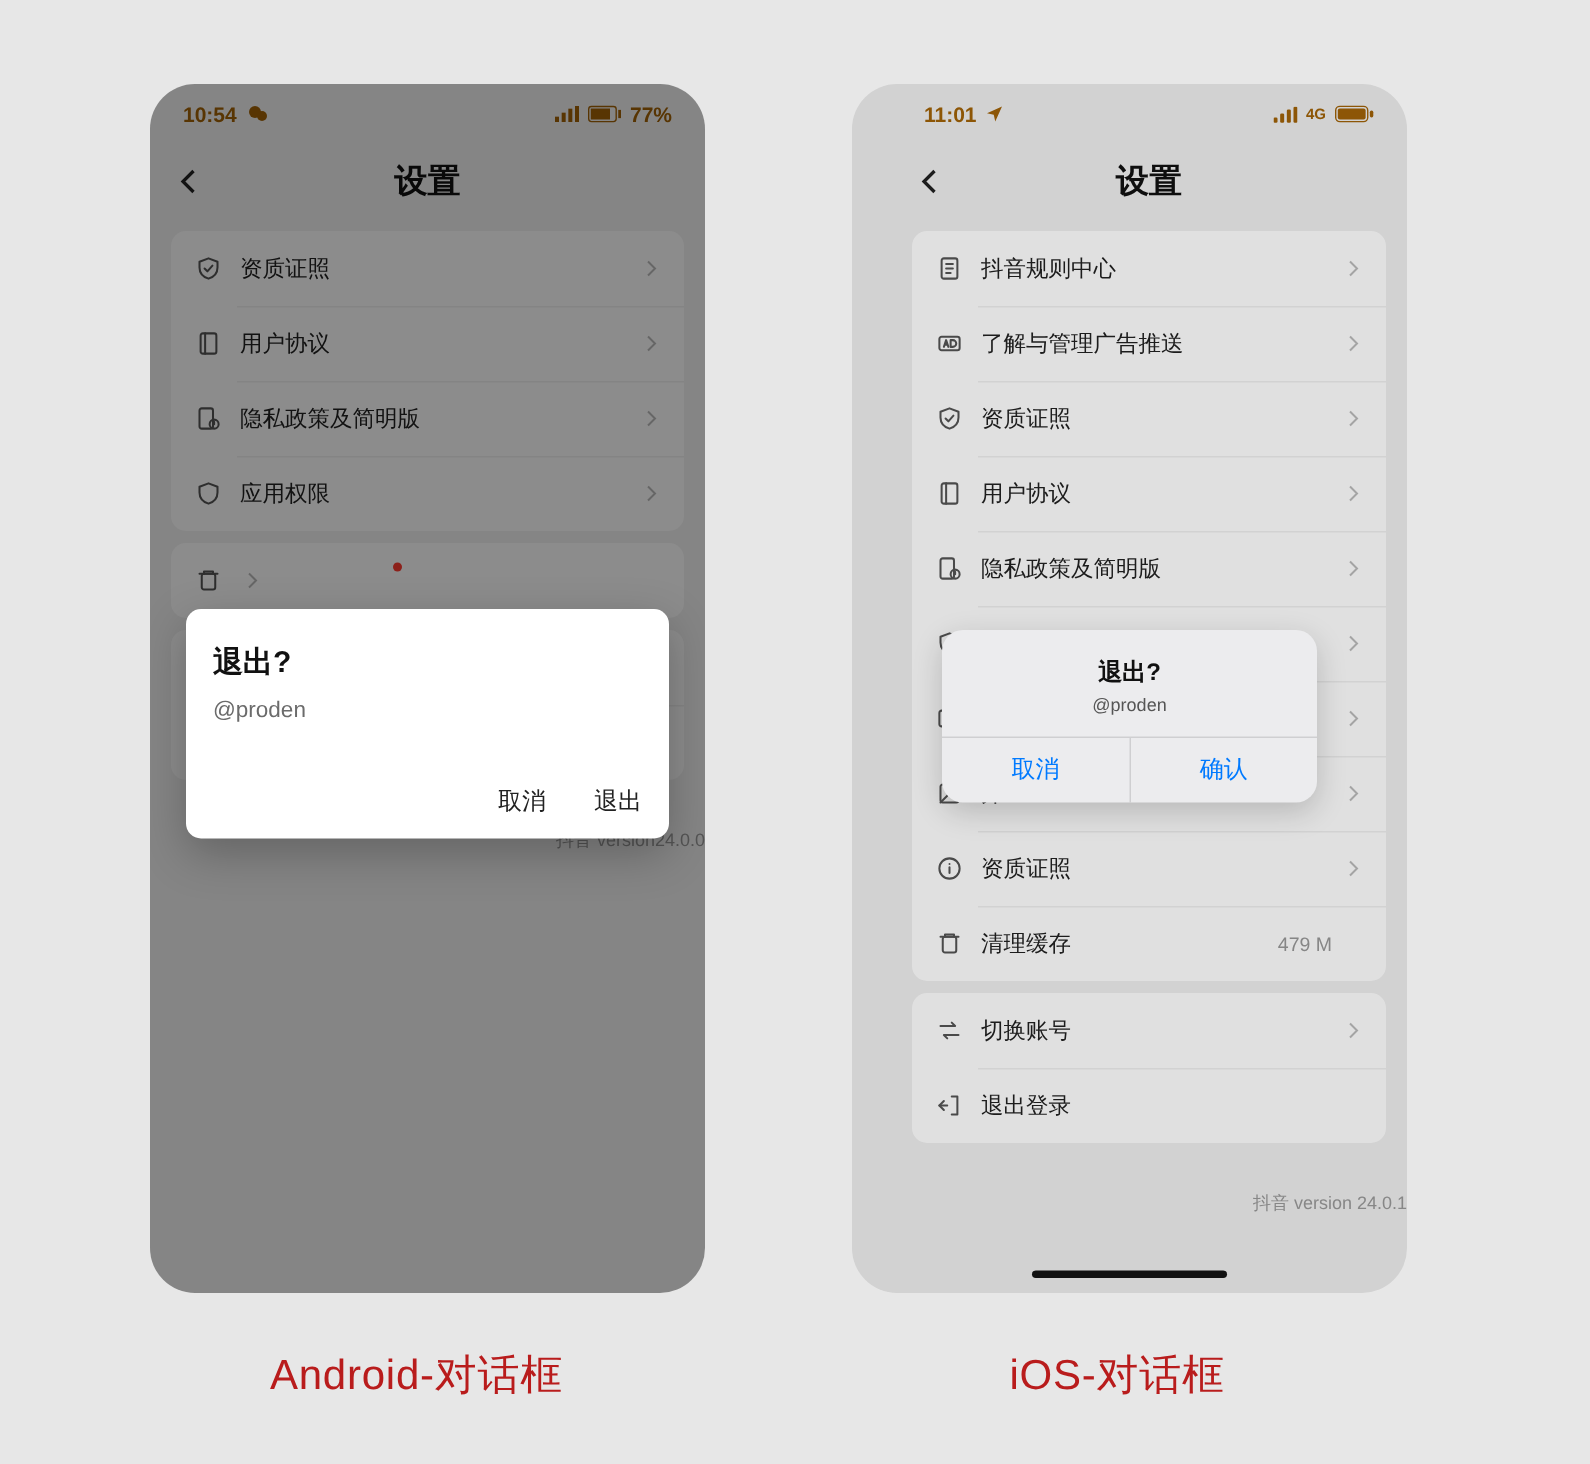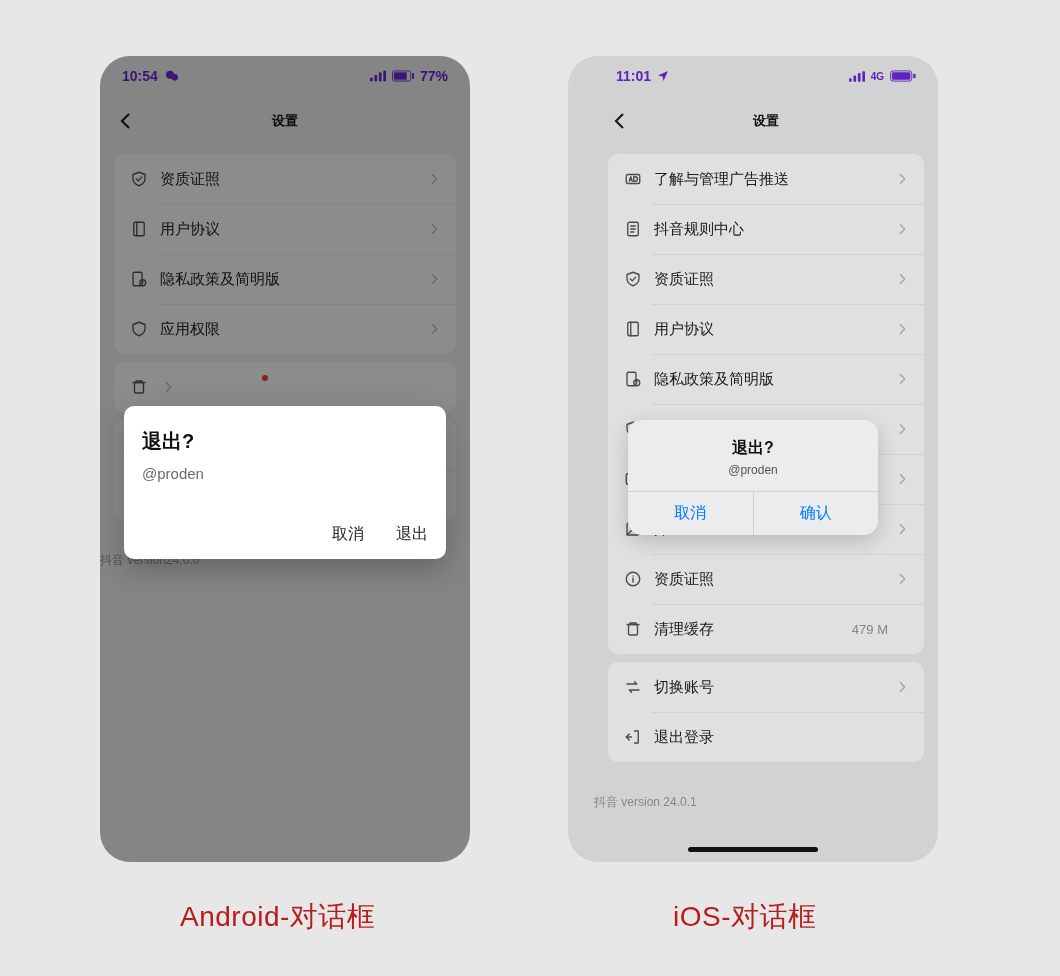--- a/index.html
+++ b/index.html
@@ -36,41 +36,41 @@
 
   
   .status {
     height: 40px;
     display: flex;
     align-items: center;
     justify-content: space-between;
     padding: 0 22px;
     font-size: 14px;
     font-weight: 600;
-    color: #6d28d9;
+    color: #a16207;
     position: relative;
     z-index: 5;
   }
   .status .left, .status .right { display: flex; align-items: center; gap: 6px; }
   .status .right svg, .status .left svg { display: block; }
 
   
   .nav {
     height: 50px;
     display: flex;
     align-items: center;
     position: relative;
     padding: 0 14px;
     z-index: 5;
   }
   .nav .back { width: 24px; height: 24px; color:#222; }
   .nav .title {
     position: absolute; left: 0; right: 0;
     text-align: center;
-    font-size: 13px;
+    font-size: 22px;
     font-weight: 600;
     color: #111;
   }
 
   
   .card {
     margin: 8px 14px;
     background: #fff;
     border-radius: 10px;
     overflow: hidden;
@@ -114,21 +114,21 @@
   }
   .dot::after{
     content:"";
     position:absolute;
     top:13px; left:148px;
     width:6px;height:6px;border-radius:50%;
     background:#ff3b30;
   }
 
   .versionline{
-    text-align:left;
+    text-align:right;
     font-size:12px;
     color:#9a9a9a;
     margin-top:32px;
   }
 
   
   .cap {
     position: absolute;
     font-size: 28px;
     color: #b91c1c;
@@ -382,47 +382,47 @@
           <polyline points="15 5 8 12 15 19"></polyline>
         </svg>
     </span>
     <div class="title">设置</div>
   </div>
 
   <div class="card" id="ios-card1">
       <div class="row">
       <span class="ico">
           <svg width="18" height="18" viewBox="0 0 24 24" fill="none" stroke="currentColor" stroke-width="1.8" stroke-linecap="round" stroke-linejoin="round">
-            <rect x="3" y="6" width="18" height="12" rx="2"></rect>
-            <path d="M7 15l2-6 2 6M8 13h2"></path>
-            <path d="M13 9h2a3 3 0 010 6h-2z"></path>
-          </svg>
-        </span>
-      <span class="lab">了解与管理广告推送</span>
-      <span class="chev"><svg width="16" height="16" viewBox="0 0 24 24" fill="none" stroke="currentColor" stroke-width="2">
-            <polyline points="9 5 16 12 9 19"></polyline>
-          </svg></span>
-    </div>
-      <div class="row">
-      <span class="ico">
-          <svg width="18" height="18" viewBox="0 0 24 24" fill="none" stroke="currentColor" stroke-width="1.8" stroke-linecap="round" stroke-linejoin="round">
             <rect x="5" y="3" width="14" height="18" rx="2"></rect>
             <line x1="9" y1="8" x2="15" y2="8"></line>
             <line x1="9" y1="12" x2="15" y2="12"></line>
             <line x1="9" y1="16" x2="13" y2="16"></line>
           </svg>
         </span>
       <span class="lab">抖音规则中心</span>
       <span class="chev"><svg width="16" height="16" viewBox="0 0 24 24" fill="none" stroke="currentColor" stroke-width="2">
             <polyline points="9 5 16 12 9 19"></polyline>
           </svg></span>
     </div>
       <div class="row">
       <span class="ico">
           <svg width="18" height="18" viewBox="0 0 24 24" fill="none" stroke="currentColor" stroke-width="1.8" stroke-linecap="round" stroke-linejoin="round">
+            <rect x="3" y="6" width="18" height="12" rx="2"></rect>
+            <path d="M7 15l2-6 2 6M8 13h2"></path>
+            <path d="M13 9h2a3 3 0 010 6h-2z"></path>
+          </svg>
+        </span>
+      <span class="lab">了解与管理广告推送</span>
+      <span class="chev"><svg width="16" height="16" viewBox="0 0 24 24" fill="none" stroke="currentColor" stroke-width="2">
+            <polyline points="9 5 16 12 9 19"></polyline>
+          </svg></span>
+    </div>
+      <div class="row">
+      <span class="ico">
+          <svg width="18" height="18" viewBox="0 0 24 24" fill="none" stroke="currentColor" stroke-width="1.8" stroke-linecap="round" stroke-linejoin="round">
             <path d="M12 3l8 3v5c0 5-3.5 8.5-8 10-4.5-1.5-8-5-8-10V6z"></path>
             <polyline points="8.5 12 11 14.5 15.5 9.5"></polyline>
           </svg>
         </span>
       <span class="lab">资质证照</span>
       <span class="chev"><svg width="16" height="16" viewBox="0 0 24 24" fill="none" stroke="currentColor" stroke-width="2">
             <polyline points="9 5 16 12 9 19"></polyline>
           </svg></span>
     </div>
       <div class="row">

